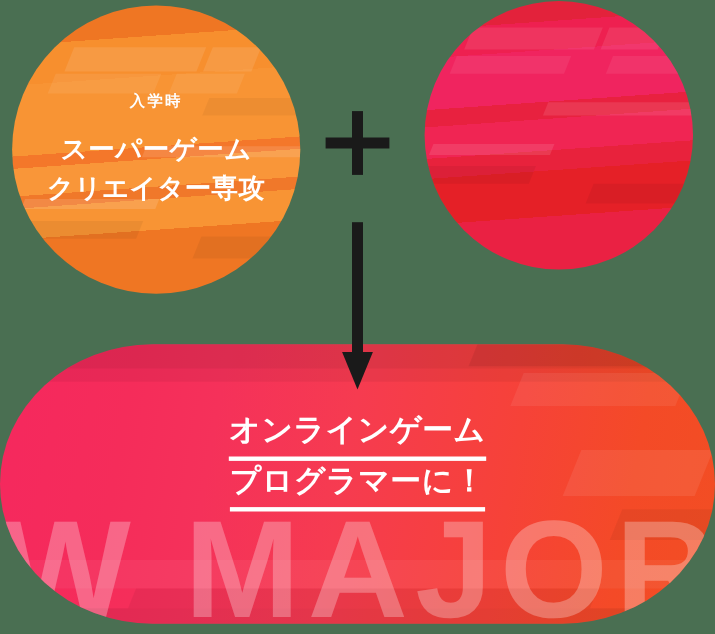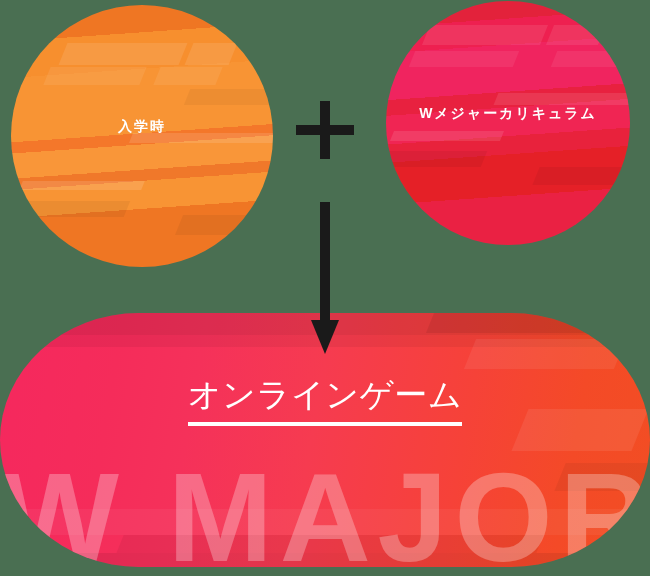--- a/index.html
+++ b/index.html
@@ -94,21 +94,21 @@
     line-height:1;color:rgba(255,255,255,.28);
     white-space:nowrap;z-index:2;user-select:none;
   }
 
   #panel-text{
     position:absolute;left:0;right:0;top:60px;z-index:4;
     text-align:center;color:#fff;
   }
   #panel-text .line{
     display:inline-block;
-    font-size:33px;font-weight:400;line-height:1.32;letter-spacing:.02em;
+    font-size:28px;font-weight:700;line-height:1.32;letter-spacing:.02em;
     border-bottom:4px solid #fff;padding-bottom:5px;
   }
 </style>
 </head>
 <body>
 
 <div class="stage">
 
   <div class="circle" id="circle-left">
     <div class="deco">
@@ -116,39 +116,40 @@
       <div class="slash" style="left:178px;top:38px;width:44px;height:22px;background:rgba(255,255,255,.10);"></div>
       <div class="slash" style="left:36px;top:62px;width:96px;height:18px;background:rgba(255,255,255,.08);"></div>
       <div class="slash" style="left:146px;top:62px;width:62px;height:18px;background:rgba(255,255,255,.08);"></div>
       <div class="slash" style="left:176px;top:84px;width:92px;height:16px;background:rgba(0,0,0,.045);"></div>
       <div class="slash" style="left:120px;top:128px;width:150px;height:10px;background:rgba(255,255,255,.12);"></div>
       <div class="slash" style="left:10px;top:176px;width:122px;height:9px;background:rgba(255,255,255,.13);"></div>
       <div class="slash" style="left:-4px;top:196px;width:120px;height:16px;background:rgba(0,0,0,.05);"></div>
       <div class="slash" style="left:168px;top:210px;width:110px;height:20px;background:rgba(0,0,0,.05);"></div>
     </div>
     <div class="circle-eyebrow">入学時</div>
+    <div class="circle-title">スーパーゲーム
+クリエイター専攻</div>
   </div>
 
   <div id="plus">
     <div class="bar h"></div>
     <div class="bar v"></div>
   </div>
 
   <div class="circle" id="circle-right">
     <div class="deco">
       <div class="slash" style="left:40px;top:24px;width:118px;height:20px;background:rgba(255,255,255,.09);"></div>
       <div class="slash" style="left:164px;top:24px;width:52px;height:20px;background:rgba(255,255,255,.09);"></div>
       <div class="slash" style="left:26px;top:50px;width:104px;height:16px;background:rgba(255,255,255,.07);"></div>
       <div class="slash" style="left:168px;top:50px;width:72px;height:16px;background:rgba(255,255,255,.07);"></div>
       <div class="slash" style="left:110px;top:92px;width:150px;height:12px;background:rgba(255,255,255,.10);"></div>
       <div class="slash" style="left:6px;top:130px;width:110px;height:10px;background:rgba(255,255,255,.11);"></div>
       <div class="slash" style="left:-6px;top:150px;width:104px;height:16px;background:rgba(0,0,0,.05);"></div>
       <div class="slash" style="left:150px;top:166px;width:100px;height:18px;background:rgba(0,0,0,.05);"></div>
     </div>
-    <div class="circle-eyebrow">Wメジャーカリキュラム</div>
   </div>
 
   <div id="arrow">
     <div class="shaft"></div>
     <div class="head"></div>
   </div>
 
   <div id="panel">
     <div class="deco" style="position:absolute;inset:0;">
       <div class="band" style="top:0;height:22px;background:rgba(0,0,0,.10);"></div>
@@ -159,16 +160,17 @@
       <div class="pslash" style="left:560px;top:150px;width:110px;height:28px;background:rgba(0,0,0,.05);"></div>
       <div class="band" style="top:196px;height:26px;background:rgba(255,255,255,.05);"></div>
       <div class="pslash" style="left:120px;top:222px;width:420px;height:18px;background:rgba(0,0,0,.05);"></div>
       <div class="band" style="top:240px;height:14px;background:rgba(0,0,0,.07);"></div>
     </div>
 
     <div id="watermark">W MAJOR</div>
 
     <div id="panel-text">
       <div><span class="line">オンラインゲーム</span></div>
+      <div><span class="line">プログラマーに！</span></div>
     </div>
   </div>
 
 </div>
 
 </body></html>

